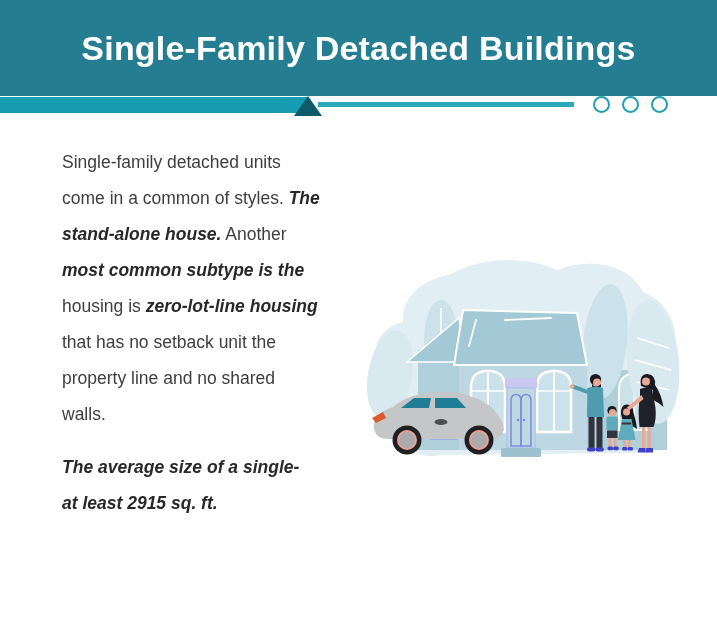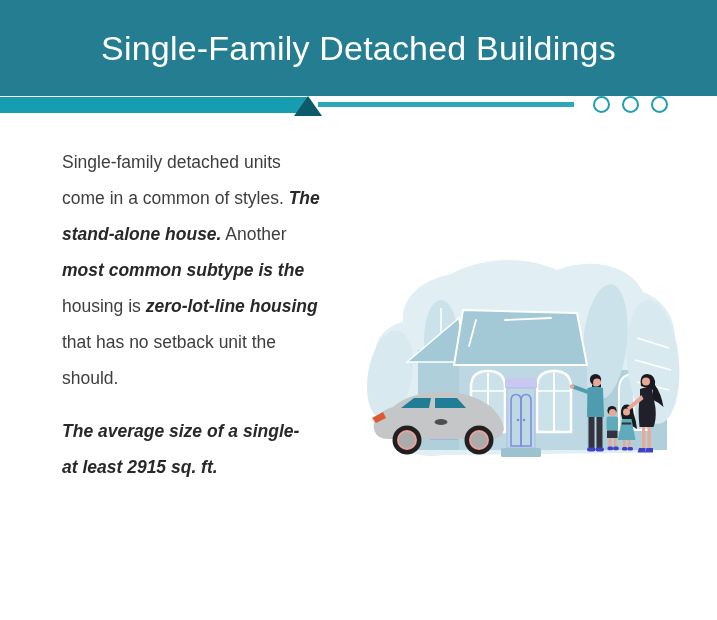--- a/index.html
+++ b/index.html
@@ -8,21 +8,21 @@
     background:var(--c-page-bg,#fff);
     font-family:"Liberation Sans",sans-serif;
   }
   
   .banner{
     position:absolute;left:0;top:0;width:717px;height:96px;
     background:var(--c-header-bg,#247D90);
     display:flex;align-items:center;justify-content:center;
   }
   .banner h1{
-    margin:0;color:#fff;font-size:34px;font-weight:400;letter-spacing:.2px;
+    margin:0;color:#fff;font-size:34px;font-weight:700;letter-spacing:.2px;
   }
   
   .divider{position:absolute;left:0;top:0;width:717px;height:30px;}
   .divider-bar{
     position:absolute;left:0;top:97px;width:308px;height:16px;
     background:var(--c-divider-bar,#169DB2);
   }
   .divider-triangle{
     position:absolute;left:294px;top:96px;width:0;height:0;
     border-left:14px solid transparent;border-right:14px solid transparent;
@@ -92,21 +92,22 @@
 
   <main>
     <div class="text-col">
         <div class="para">
           <div class="tline"><span>Single-family detached units</span></div>
           <div class="tline"><span>come in a common of styles. </span><span class="b">The</span></div>
           <div class="tline"><span class="b">stand-alone house.</span><span> Another</span></div>
           <div class="tline"><span class="b">most common subtype is the</span></div>
           <div class="tline"><span>housing is </span><span class="b">zero-lot-line housing</span></div>
           <div class="tline"><span>that has no setback unit the</span></div>
-          <div class="tline"><span>should.</span></div>
+          <div class="tline"><span>property line and no shared</span></div>
+          <div class="tline"><span>walls.</span></div>
         </div>
         <div class="para">
           <div class="tline"><span class="b">The average size of a single-</span></div>
           <div class="tline"><span class="b">at least 2915 sq. ft.</span></div>
         </div>
       </div>
 
     <figure class="illustration">
       <svg viewBox="0 0 360 215" width="360" height="215">
 

